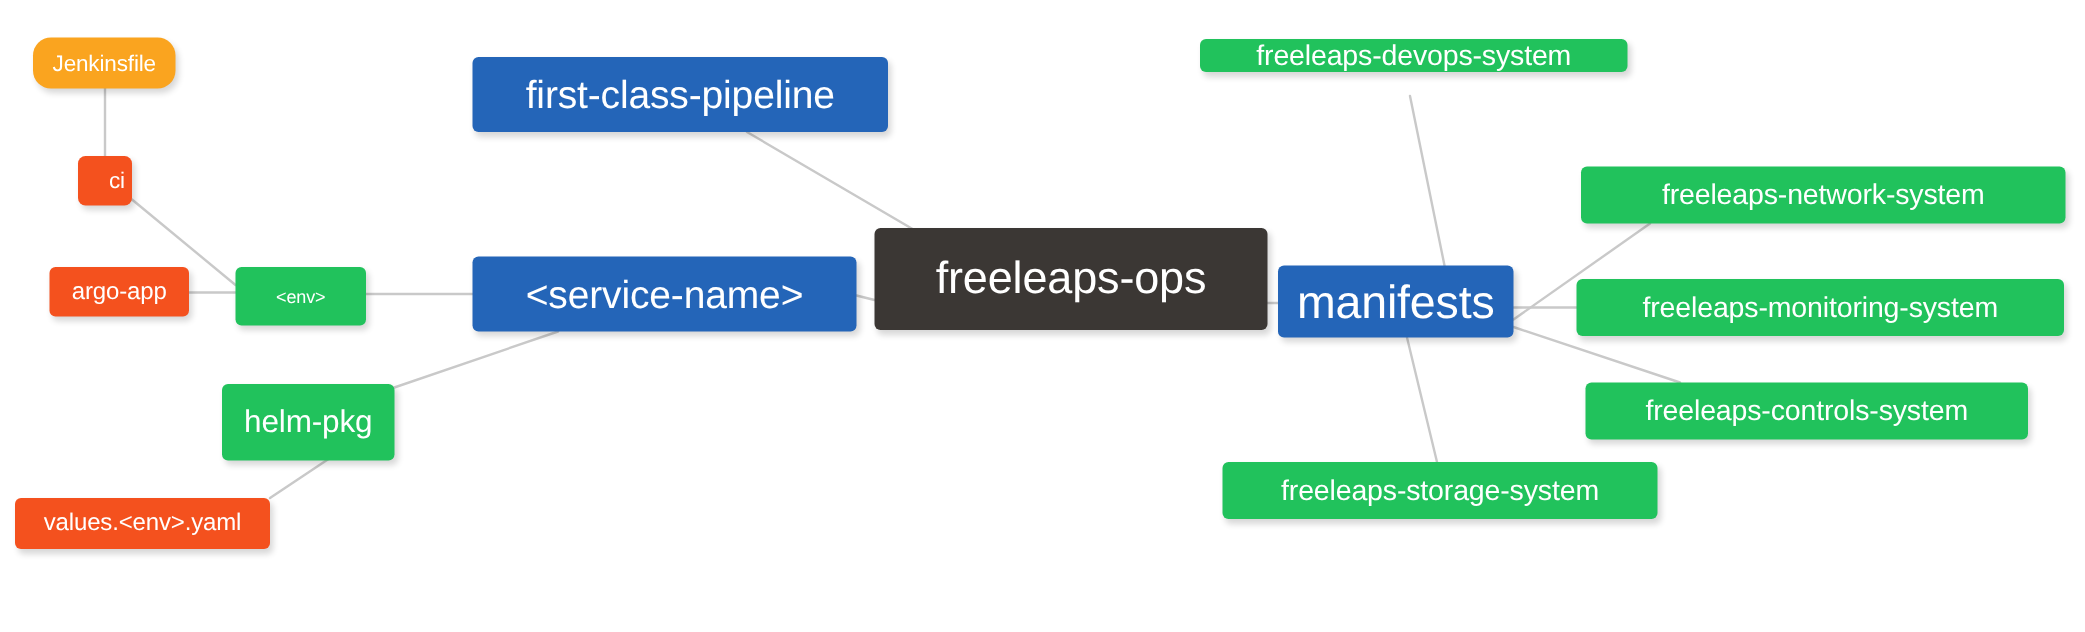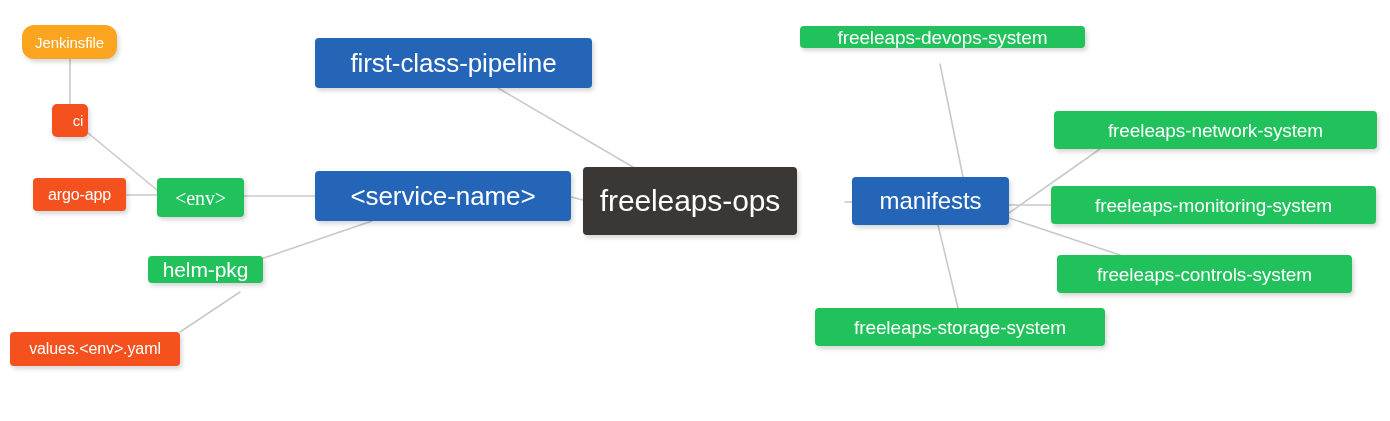--- a/index.html
+++ b/index.html
@@ -58,26 +58,26 @@
       <line x1="571" y1="197" x2="583" y2="200" stroke="#c9c9c9" stroke-width="1.6" stroke-linecap="round"></line>
       <line x1="498" y1="88" x2="638" y2="170" stroke="#c9c9c9" stroke-width="1.6" stroke-linecap="round"></line>
       <line x1="845" y1="202" x2="852" y2="202" stroke="#c9c9c9" stroke-width="1.6" stroke-linecap="round"></line>
       <line x1="963" y1="177" x2="940" y2="64" stroke="#c9c9c9" stroke-width="1.6" stroke-linecap="round"></line>
       <line x1="1009" y1="213" x2="1100" y2="149" stroke="#c9c9c9" stroke-width="1.6" stroke-linecap="round"></line>
       <line x1="1009" y1="205" x2="1051" y2="205" stroke="#c9c9c9" stroke-width="1.6" stroke-linecap="round"></line>
       <line x1="1009" y1="218" x2="1120" y2="255" stroke="#c9c9c9" stroke-width="1.6" stroke-linecap="round"></line>
       <line x1="938" y1="225" x2="958" y2="308" stroke="#c9c9c9" stroke-width="1.6" stroke-linecap="round"></line>
     </svg>
   <div id="node-layer">
-      <div class="node c-dark" style="left: 583px; top: 167px; width: 214px; height: 68px; font-size: 30px;">freeleaps-ops</div>
+      <div class="node c-dark" style="left: 583px; top: 152px; width: 262px; height: 68px; font-size: 30px;">freeleaps-ops</div>
       <div class="node c-blue" style="left: 315px; top: 171px; width: 256px; height: 50px; font-size: 26px;">&lt;service-name&gt;</div>
       <div class="node c-blue" style="left: 315px; top: 38px; width: 277px; height: 50px; font-size: 26px;">first-class-pipeline</div>
-      <div class="node c-blue" style="left: 852px; top: 177px; width: 157px; height: 48px; font-size: 24px;">manifests</div>
-      <div class="node c-green" style="left: 157px; top: 178px; width: 87px; height: 39px; font-size: 20px; font-family: Liberation Serif, serif;">&lt;env&gt;</div>
-      <div class="node c-green" style="left: 148px; top: 256px; width: 115px; height: 27px; font-size: 21px;">helm-pkg</div>
+      <div class="node c-blue" style="left: 852px; top: 177px; width: 157px; height: 48px; font-size: 31px;">manifests</div>
+      <div class="node c-green" style="left: 157px; top: 178px; width: 87px; height: 39px; font-size: 12px;">&lt;env&gt;</div>
+      <div class="node c-green" style="left: 148px; top: 256px; width: 115px; height: 51px; font-size: 21px;">helm-pkg</div>
       <div class="node c-red sq" style="left: 52px; top: 104px; width: 36px; height: 33px; font-size: 15px; padding-left: 16px;">ci</div>
       <div class="node c-red" style="left: 33px; top: 178px; width: 93px; height: 33px; font-size: 16px;">argo-app</div>
       <div class="node c-red" style="left: 10px; top: 332px; width: 170px; height: 34px; font-size: 16px;">values.&lt;env&gt;.yaml</div>
       <div class="node c-orange" style="left: 22px; top: 25px; width: 95px; height: 34px; font-size: 15px;">Jenkinsfile</div>
       <div class="node c-green" style="left: 800px; top: 26px; width: 285px; height: 22px; font-size: 19px;">freeleaps-devops-system</div>
       <div class="node c-green" style="left: 1054px; top: 111px; width: 323px; height: 38px; font-size: 19px;">freeleaps-network-system</div>
       <div class="node c-green" style="left: 1051px; top: 186px; width: 325px; height: 38px; font-size: 19px;">freeleaps-monitoring-system</div>
       <div class="node c-green" style="left: 1057px; top: 255px; width: 295px; height: 38px; font-size: 19px;">freeleaps-controls-system</div>
       <div class="node c-green" style="left: 815px; top: 308px; width: 290px; height: 38px; font-size: 19px;">freeleaps-storage-system</div>
     </div>

